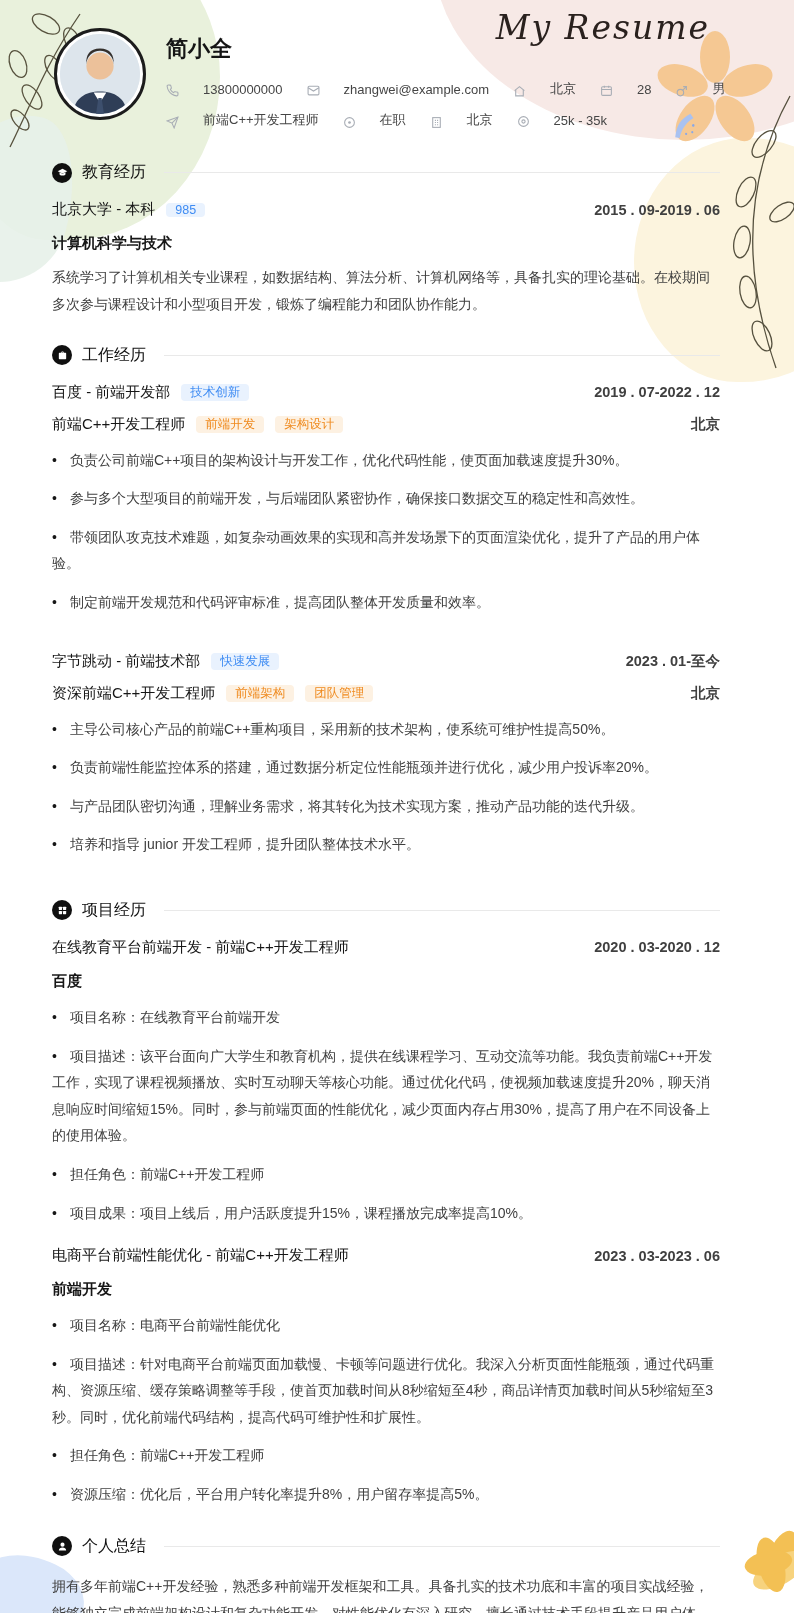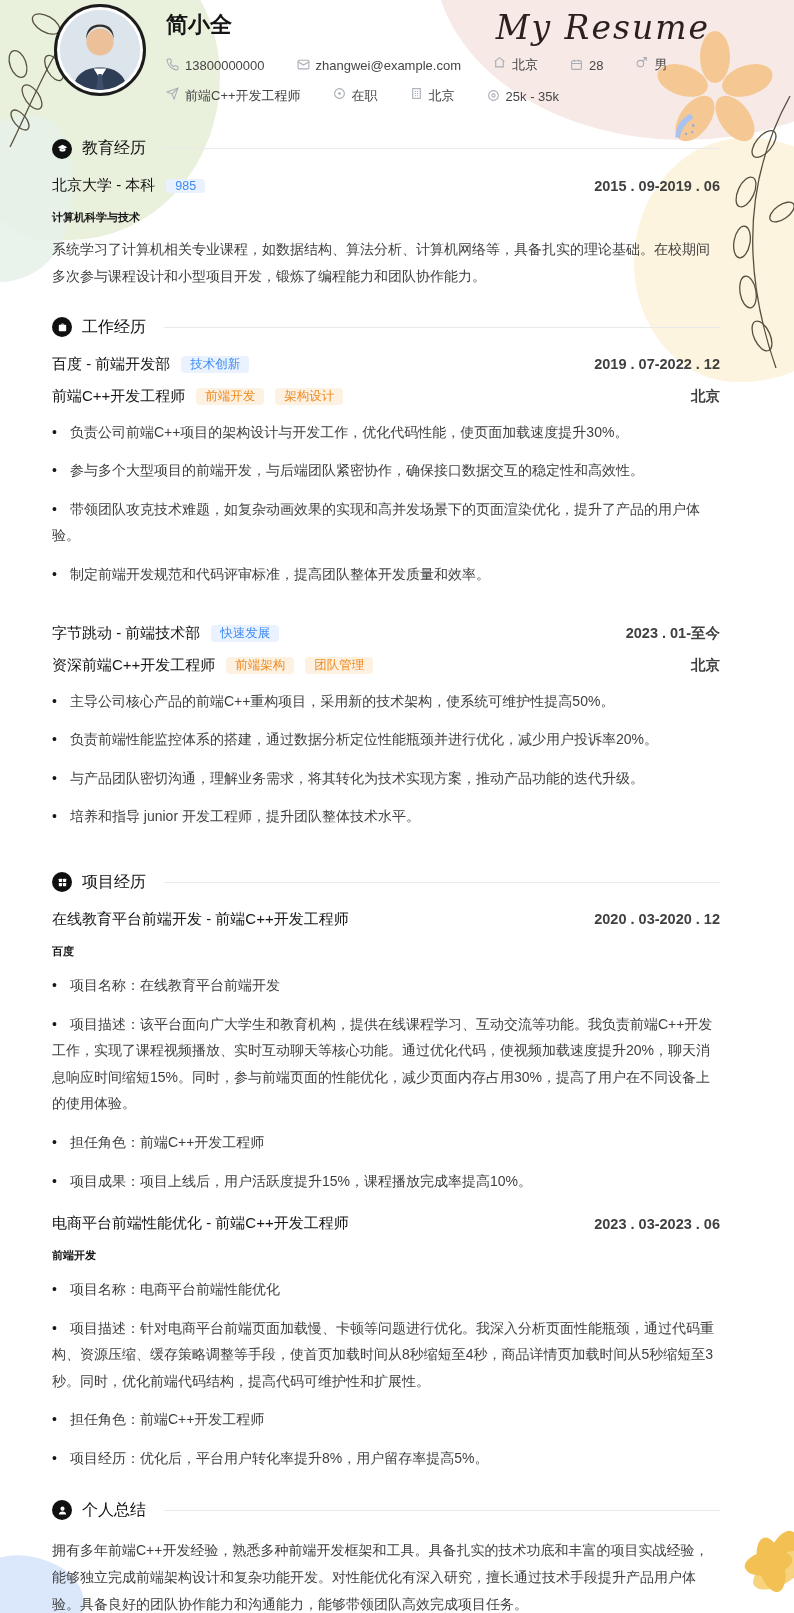--- a/index.html
+++ b/index.html
@@ -21,50 +21,50 @@
              border-radius:48% 52% 55% 45% / 52% 48% 50% 50%; }
   .petal-bl { left:-34px; bottom:-34px; width:116px; height:92px; background:#dbe7fa;
              border-radius:60% 40% 55% 45%; transform:rotate(24deg); }
   .sketch-tl { position:absolute; left:2px; top:2px; }
   .sketch-tr { position:absolute; right:0; top:92px; }
   .flower-tr { position:absolute; right:14px; top:26px; }
   .flower-br { position:absolute; right:0; bottom:0; }
   
   .content { position:relative; z-index:1; padding:0 74px 0 52px; }
   
-  .hdr { display:flex; align-items:flex-start; padding-top:4px; position:relative; }
+  .hdr { display:flex; align-items:flex-start; padding-top:28px; position:relative; }
   .avatar { width:92px; height:92px; border-radius:50%; border:3px solid #1c1c1c; background:#fff;
             padding:3px; flex:none; margin-left:2px; }
   .avatar-in { width:100%; height:100%; border-radius:50%; overflow:hidden; background:#dde5ec; }
   .avatar-in svg { display:block; width:100%; height:100%; }
   .hdr-main { margin-left:20px; flex:1; min-width:0; }
   .name { font-size:22px; font-weight:700; color:#151515; margin:6px 0 16px; }
   .crow { display:flex; align-items:center; margin-bottom:13px; font-size:13px; color:#454545; }
-  .citem { display:inline-flex; align-items:flex-start; gap:6px; margin-right:32px; white-space:nowrap; }
+  .citem { display:inline-flex; align-items:flex-end; gap:24px; margin-right:24px; white-space:nowrap; }
   .ci { display:inline-flex; color:#a8adb5; }
   .ci svg { width:13px; height:13px; }
   .script { position:absolute; right:10px; top:8px; font-family:"DejaVu Serif",serif; font-style:italic;
             font-size:33px; letter-spacing:2px; color:#2a211e; white-space:nowrap; }
   
   .sec-hd { display:flex; align-items:center; gap:10px; }
   .sec-ic { width:20px; height:20px; border-radius:50%; background:#101010; display:flex;
             align-items:center; justify-content:center; flex:none; }
   .sec-ic svg { width:11px; height:11px; fill:#fff; }
   .sec-title { font-size:16px; font-weight:400; color:#111; margin:0; white-space:nowrap; }
   .rule { flex:1; height:1px; background:#e9e9e9; margin-left:8px; }
   .mt-edu { margin-top:20px; } .mt-work { margin-top:26px;text-align:center; } .mt-proj { margin-top:42px; }
   .mt-sum { margin-top:28px; }
   .erow { display:flex; justify-content:space-between; align-items:center; margin-top:17px; }
   .erow-l { display:flex; align-items:center; gap:11px; min-width:0; }
   .etitle { font-weight:400; font-size:15px; color:#161616; }
   .tag { font-size:12.5px; padding:0 9px; border-radius:4px; white-space:nowrap; }
   .tag.blue { color:#3f8cf3; background:#e9f2fe; }
   .tag.orange { color:#ef8a1e; background:#fdf1e2; }
   .edate, .eloc { font-weight:700; font-size:14.5px; color:#404040; white-space:nowrap; }
-  .esub { font-weight:700; font-size:11px; color:#161616; margin-top:15px; }
+  .esub { font-weight:700; font-size:15px; color:#161616; margin-top:15px; }
   .body-p { font-size:14px; line-height:1.95; color:#3f3f3f; margin:11px 0 0; }
   ul.blts { list-style:none; margin:13px 0 0; padding:0; }
   ul.blts li { font-size:14px; line-height:1.9; color:#3f3f3f; margin-bottom:12px; }
   ul.blts li::before { content:"•"; color:#161616; margin-right:13px; }
 </style>
 </head>
 <body>
 
 <div class="deco">
   <div class="blob blob-tr-rose"></div>
@@ -337,21 +337,21 @@
     <div>
       <div class="erow" style="margin-top:20px">
         <span class="etitle">电商平台前端性能优化 - 前端C++开发工程师</span>
         <span class="edate">2023 . 03-2023 . 06</span>
       </div>
       <div class="esub">前端开发</div>
       <ul class="blts">
         <li>项目名称：电商平台前端性能优化</li>
         <li>项目描述：针对电商平台前端页面加载慢、卡顿等问题进行优化。我深入分析页面性能瓶颈，通过代码重构、资源压缩、缓存策略调整等手段，使首页加载时间从8秒缩短至4秒，商品详情页加载时间从5秒缩短至3秒。同时，优化前端代码结构，提高代码可维护性和扩展性。</li>
         <li>担任角色：前端C++开发工程师</li>
-        <li>项目经历：优化后，平台用户转化率提升8%，用户留存率提高5%。</li>
+        <li>资源压缩：优化后，平台用户转化率提升8%，用户留存率提高5%。</li>
       </ul>
     </div>
   </section>
 
   <section>
     <div class="sec-hd mt-sum">
       <span class="sec-ic">
           <svg viewBox="0 0 24 24">
             <circle cx="12" cy="8" r="4.5"></circle>
             <path d="M4 20.5c0-4 3.6-6.5 8-6.5s8 2.5 8 6.5z"></path>

